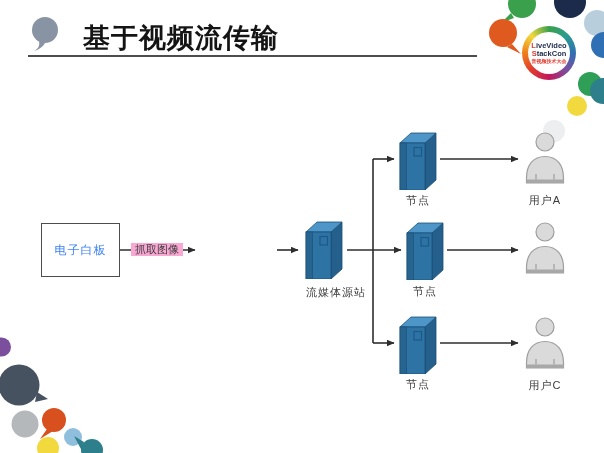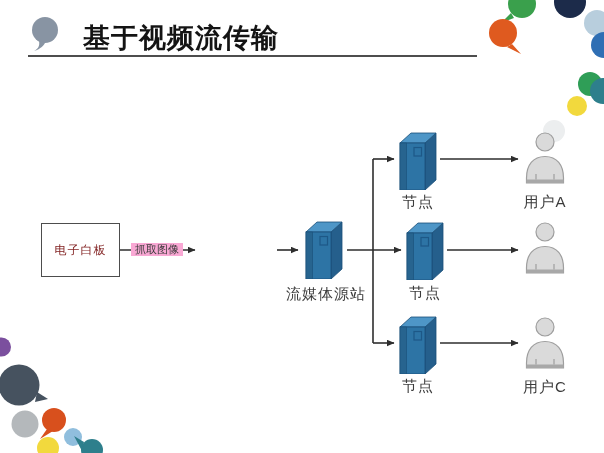--- a/index.html
+++ b/index.html
@@ -32,39 +32,39 @@
 
   
   .deco-bl { position:absolute; left:0; top:330px; width:112px; height:123px; }
 
   
   .connectors { position:absolute; left:0; top:0; width:604px; height:453px; z-index:1; }
   .flowbox {
     position:absolute; width:79px; height:54px; box-sizing:border-box;
     border:1.5px solid #4d4d4d; background:#ffffff; z-index:2;
     display:flex; align-items:center; justify-content:center;
-    font-size:12px; color:#7f1d1d; letter-spacing:1px; white-space:nowrap;
+    font-size:12px; color:#3b82f6; letter-spacing:1px; white-space:nowrap;
   }
   .box-whiteboard { left:41px; top:223px; }
   .box-encoder   { left:198px; top:223px; }
   .edge-label {
     position:absolute; left:131px; top:243px; width:52px; height:13px; z-index:2;
     background:#f9a8d4; text-align:center; font-size:11px; line-height:13px; color:#3c3c3c; white-space:nowrap;
   }
   .icon { position:absolute; z-index:2; }
   .origin-icon { left:302px; top:219px; width:44px; height:60px; }
   .node1-icon  { left:396px; top:130px; width:44px; height:60px; }
   .node2-icon  { left:403px; top:220px; width:44px; height:60px; }
   .node3-icon  { left:396px; top:314px; width:44px; height:60px; }
   .userA-icon  { left:523px; top:131px; width:44px; height:56px; }
   .userB-icon  { left:523px; top:221px; width:44px; height:56px; }
   .userC-icon  { left:523px; top:316px; width:44px; height:56px; }
   .diag-label {
     position:absolute; width:84px; text-align:center; z-index:2;
-    font-size:15px; color:#3c3c3c; letter-spacing:1px; white-space:nowrap;
+    font-size:11px; color:#3c3c3c; letter-spacing:1px; white-space:nowrap;
   }
   .origin-label { left:282px; top:285px;text-align:right; }
   .node1-label  { left:376px; top:193px; }
   .node2-label  { left:383px; top:284px; }
   .node3-label  { left:376px; top:377px; }
   .userA-label  { left:503px; top:193px;text-align:center; }
   .userB-label  { left:503px; top:284px; }
   .userC-label  { left:503px; top:378px; }
   .defs-holder { position:absolute; width:0; height:0; overflow:hidden; }
 </style>
@@ -105,20 +105,27 @@
     <circle cx="90" cy="2" r="16" fill="#1c2b4a"></circle>
     <circle cx="23" cy="33" r="14" fill="#df5a1f"></circle>
     <polygon points="32,44 41,54 27,47" fill="#df5a1f"></polygon>
     <circle cx="117" cy="23" r="13" fill="#b8cedd"></circle>
     <circle cx="124" cy="45" r="13" fill="#2f6fb4"></circle>
     <circle cx="110" cy="84" r="12" fill="#2f9e57"></circle>
     <circle cx="123" cy="91" r="13" fill="#2e7f8c"></circle>
     <circle cx="97" cy="106" r="10" fill="#f2d93d"></circle>
     <circle cx="74" cy="131" r="11" fill="#eceeef"></circle>
   </svg>
+  <div class="logo-ring">
+    <div class="logo-inner">
+      <div class="logo-l1">LiveVideo</div>
+      <div class="logo-l2">StackCon</div>
+      <div class="logo-l3">音视频技术大会</div>
+    </div>
+  </div>
 
   <svg class="deco-bl" viewBox="0 0 112 123">
     <circle cx="1.5" cy="17" r="9.5" fill="#7b4f9e"></circle>
     <circle cx="19" cy="55" r="20.5" fill="#46525f"></circle>
     <polygon points="37,62 48,69 35,72" fill="#46525f"></polygon>
     <circle cx="25" cy="94" r="13.5" fill="#b4b8bb"></circle>
     <circle cx="54" cy="90" r="12" fill="#d8501d"></circle>
     <polygon points="47,99 40,109 53,101" fill="#d8501d"></polygon>
     <circle cx="48" cy="118" r="11" fill="#f2d93d"></circle>
     <circle cx="73" cy="107" r="9" fill="#90bedd"></circle>

